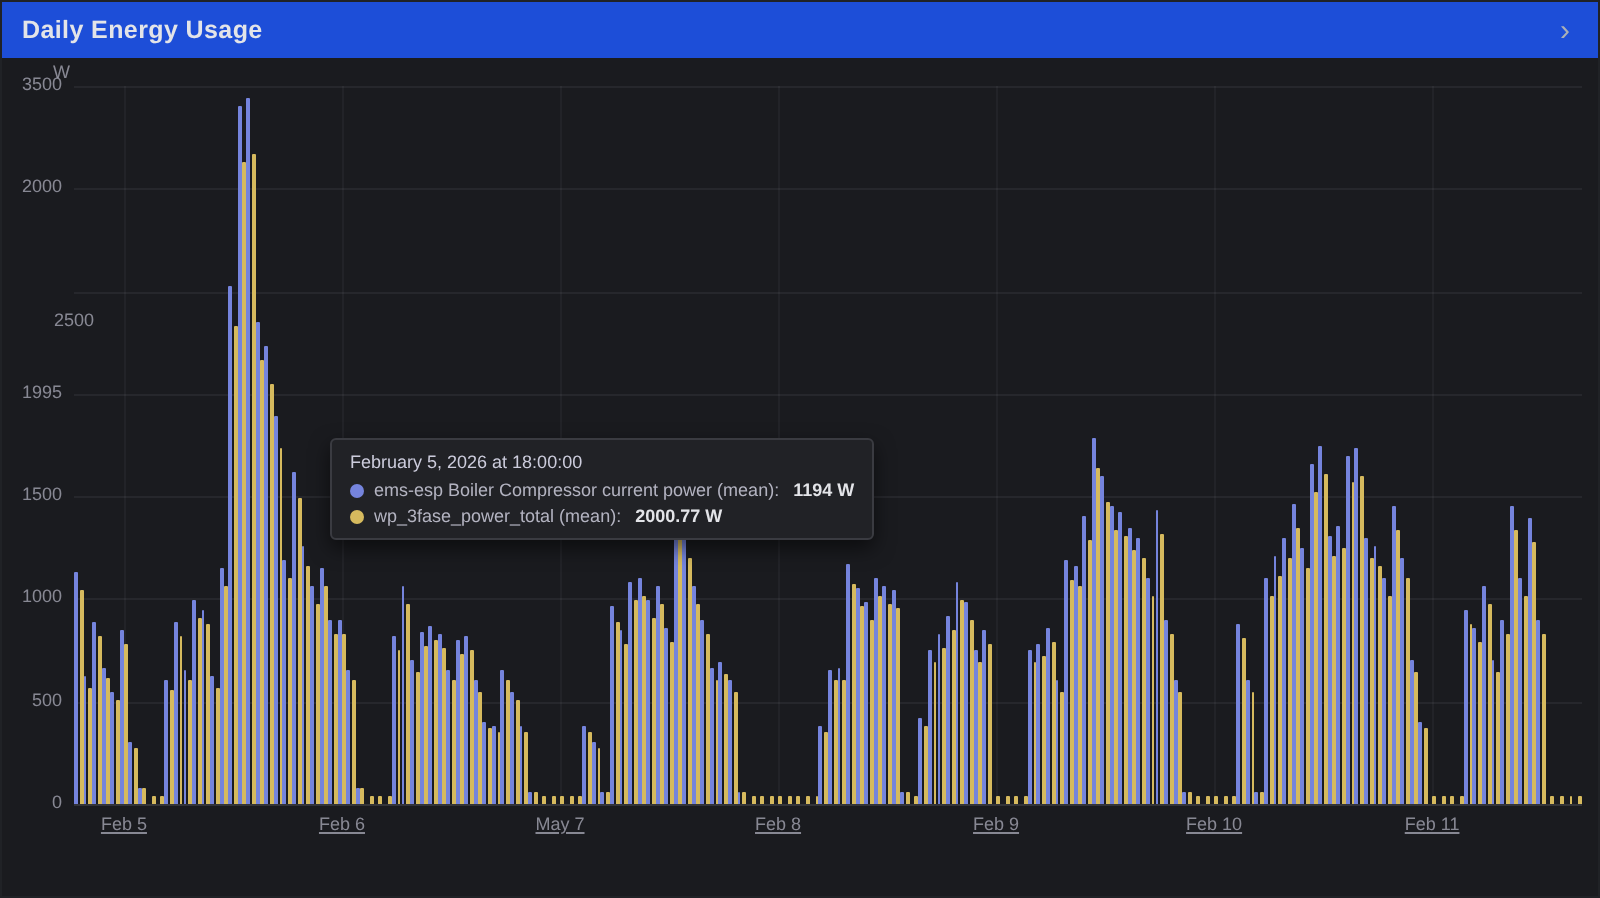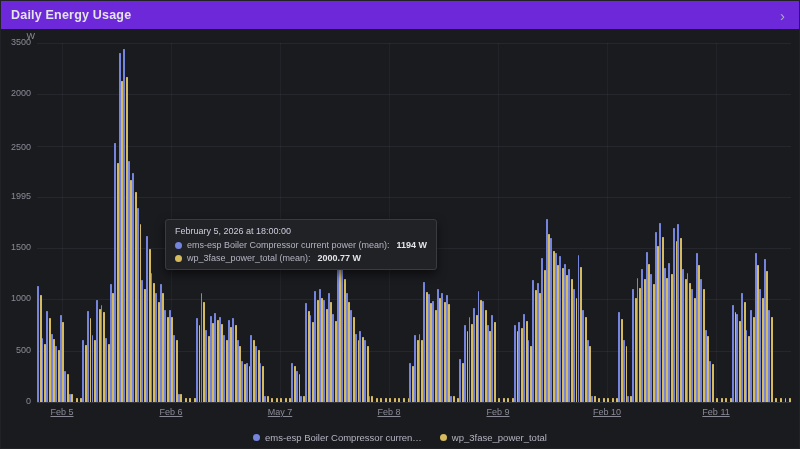--- a/index.html
+++ b/index.html
@@ -1,17 +1,17 @@
 <!DOCTYPE html>
 <html><head>
 <meta charset="utf-8">
 <style>
   html,body{margin:0;padding:0;background:#111217;font-family:"Liberation Sans",sans-serif;}
   .panel{position:relative;width:800px;height:449px;background:#1a1b1f;border:1px solid #202226;box-sizing:border-box;overflow:hidden;}
-  .header{position:absolute;top:0;left:0;right:0;height:28px;display:flex;align-items:center;padding:0 10px;box-sizing:border-box;background:#6d28d9;}
+  .header{position:absolute;top:0;left:0;right:0;height:28px;display:flex;align-items:center;padding:0 10px;box-sizing:border-box;background:#1d4ed8;}
   .header h2{margin:0;font-size:12.5px;font-weight:700;color:#e3e4e8;letter-spacing:.2px;cursor:pointer;}
   .chev{margin-left:auto;color:#aab0b6;font-size:15px;line-height:1;cursor:pointer;padding:2px 4px;}
   .chart{position:absolute;top:28px;bottom:22px;left:0;right:0;}
   .plot{position:absolute;left:36px;right:8px;top:14px;bottom:24px;cursor:crosshair;}
   .grid-h{position:absolute;left:0;right:0;height:1px;background:rgba(204,204,220,0.07);}
   .grid-h.axis{background:rgba(204,204,220,0.14);}
   .grid-v{position:absolute;top:0;bottom:0;width:1px;background:rgba(204,204,220,0.05);}
   .ytick,.xtick{position:absolute;font-size:9px;color:rgba(204,204,220,0.62);line-height:1;}
   .ytick{left:0;width:30px;text-align:right;}
   .xtick{transform:translateX(-50%);text-decoration:underline;}
@@ -349,21 +349,21 @@
         <div class="bar" style="left: 738.439px; width: 1.90771px; height: 4.10286px; background: rgb(214, 186, 94);"></div>
         <div class="bar" style="left: 742.981px; width: 1.90771px; height: 4.10286px; background: rgb(214, 186, 94);"></div>
         <div class="bar" style="left: 747.523px; width: 1.90771px; height: 4.10286px; background: rgb(214, 186, 94);"></div>
         <div class="bar" style="left: 752.066px; width: 1.90771px; height: 4.10286px; background: rgb(214, 186, 94);"></div>
       </div>
   <div class="ytick" style="top: 368px;">0</div>
       <div class="ytick" style="top: 316.714px;">500</div>
       <div class="ytick" style="top: 265.429px;">1000</div>
       <div class="ytick" style="top: 214.143px;">1500</div>
       <div class="ytick" style="top: 162.857px;">1995</div>
-      <div class="ytick" style="top: 114px;">2500</div>
+      <div class="ytick" style="top: 127px; padding-left: 16px;">2500</div>
       <div class="ytick" style="top: 60.2857px;">2000</div>
       <div class="ytick" style="top: 9px;">3500</div>
       <div class="xtick" style="left: 60.9819px; top: 379px;">Feb 5</div>
       <div class="xtick" style="left: 169.994px; top: 379px;">Feb 6</div>
       <div class="xtick" style="left: 279.006px; top: 379px;">May 7</div>
       <div class="xtick" style="left: 388.018px; top: 379px;">Feb 8</div>
       <div class="xtick" style="left: 497.03px; top: 379px;">Feb 9</div>
       <div class="xtick" style="left: 606.042px; top: 379px;">Feb 10</div>
       <div class="xtick" style="left: 715.054px; top: 379px;">Feb 11</div>
     </div>
@@ -375,24 +375,14 @@
       <span>ems-esp Boiler Compressor current power (mean):</span>
       <span class="tt-val">1194 W</span>
     </div>
     <div class="tt-row">
       <span class="dot dot-s1" style="background: rgb(214, 186, 94);"></span>
       <span>wp_3fase_power_total (mean):</span>
       <span class="tt-val">2000.77 W</span>
     </div>
   </div>
 
-  <div class="legend">
-    <div class="legend-item">
-      <span class="dot dot-s0" style="background: rgb(117, 132, 221);"></span>
-      <span>ems-esp Boiler Compressor curren…</span>
-    </div>
-    <div class="legend-item">
-      <span class="dot dot-s1" style="background: rgb(214, 186, 94);"></span>
-      <span>wp_3fase_power_total</span>
-    </div>
-  </div>
 
 </div>
 
 </body></html>

